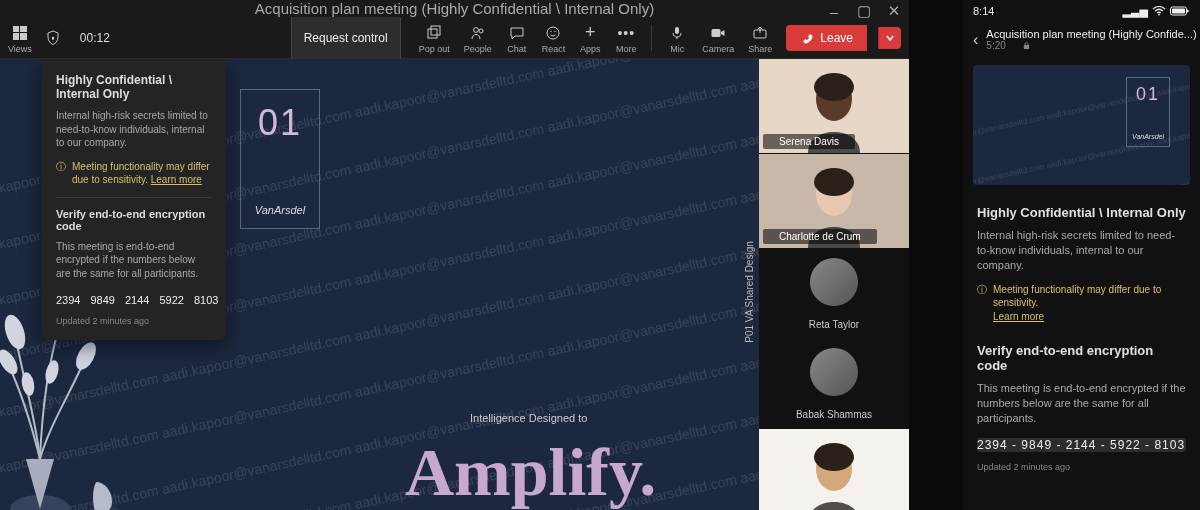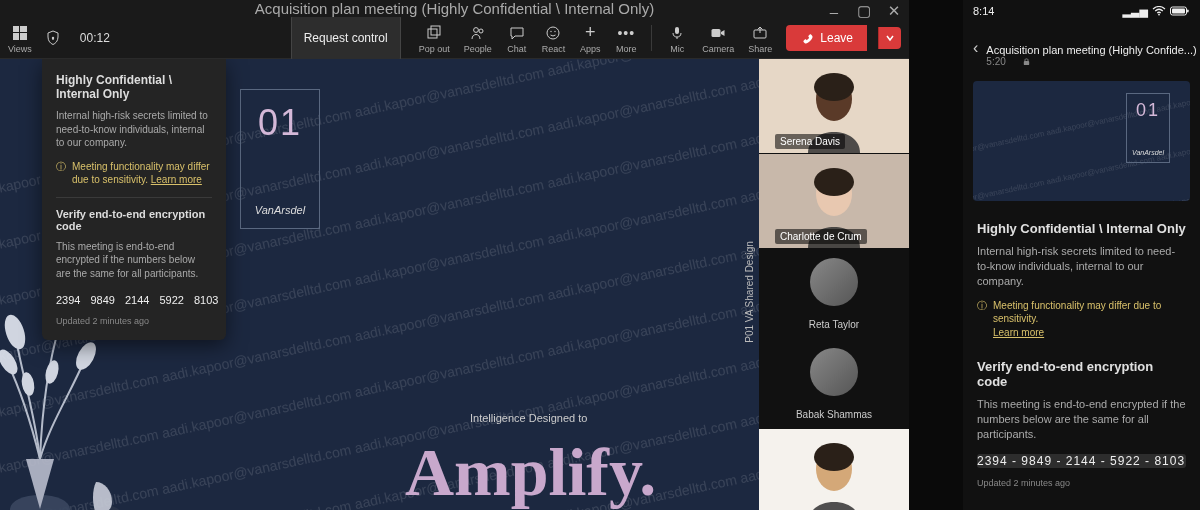--- a/index.html
+++ b/index.html
@@ -188,26 +188,26 @@
     background: #333;
     position: relative;
     margin-bottom: 1px;
     display:flex;
     align-items:center;
     justify-content:center;
   }
   .p-circle { height: 90px; display:flex; flex-direction:column; align-items:center; justify-content:center; gap:13px; background:#111;}
   .p-name {
     position: absolute;
-    left: 16px;
+    left: 4px;
     bottom: 4px;
     background: rgba(0,0,0,0.55);
     color: #fff;
     font-size: 10px;
-    padding: 2px 5px;
+    padding: 2px 16px;
     border-radius: 2px;
   }
   .avatar {
     width: 48px; height: 48px;
     border-radius: 50%;
     background: linear-gradient(135deg,#888,#555);
   }
   .av-name { font-size:10px; color:#ccc; }
   .face {
     width: 100%; height: 100%;
@@ -221,21 +221,21 @@
   .mobile {
     width: 237px;
     height: 510px;
     background: #111;
     display:flex;
     flex-direction:column;
   }
   .m-status { height: 22px; display:flex; align-items:center; justify-content:space-between; padding: 0 10px; font-size:11px; color:#eee;}
   .m-header { display:flex; align-items:center; gap:8px; padding: 6px 10px; }
   .m-back { font-size:16px; color:#ccc; cursor:pointer; }
-  .m-title-col { flex:1;margin-top:16px; }
+  .m-title-col { flex:1; }
   .m-title { font-size:11px; color:#eee; white-space:nowrap; overflow:hidden; text-overflow:ellipsis;}
   .m-sub { font-size:10px; color:#888; display:flex; gap:16px; align-items:center;}
   .m-pres {
     height: 120px;
     margin: 8px 10px;
     background: #1c2840;
     border-radius: 4px;
     position:relative;
     overflow:hidden;
   }

